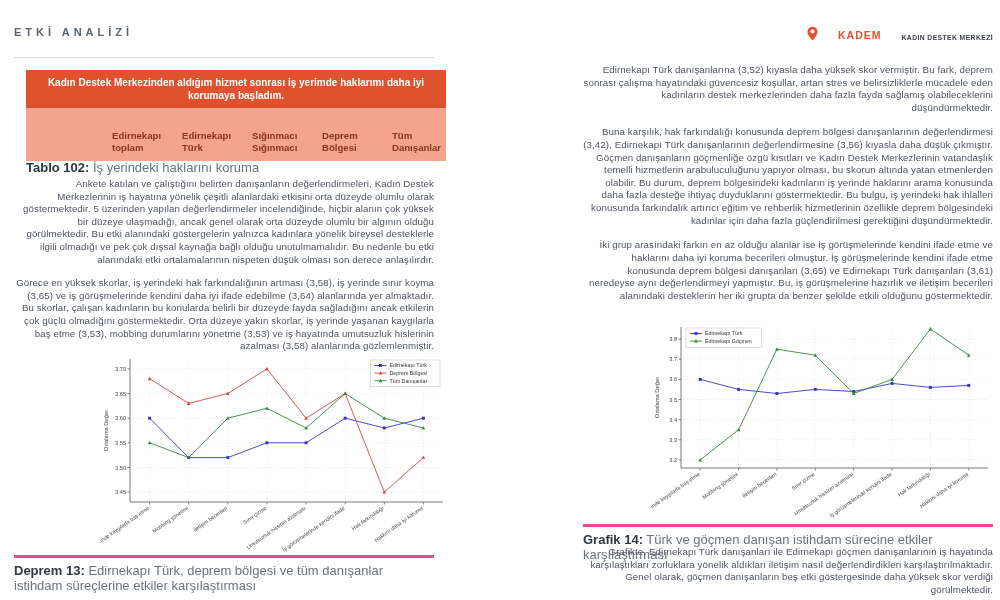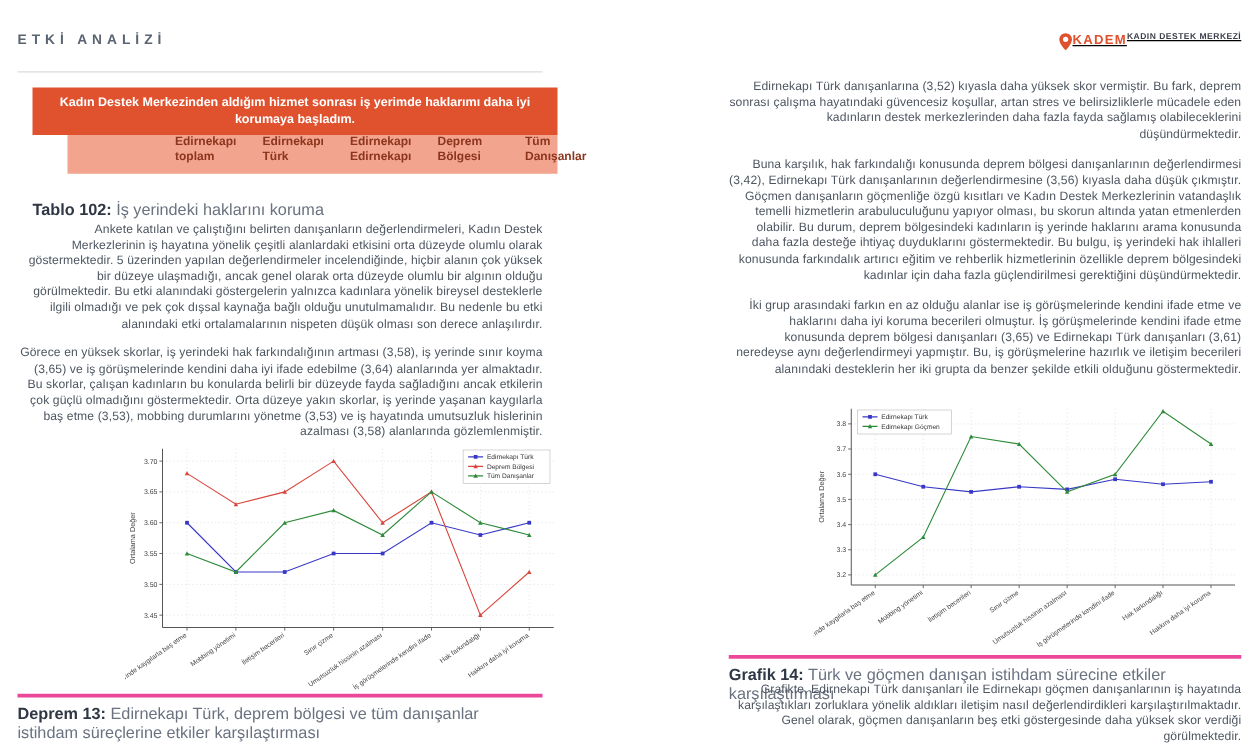--- a/index.html
+++ b/index.html
@@ -11,21 +11,21 @@
 
   .runhead{position:absolute;top:26px;left:0;font-size:11px;font-weight:600;
            letter-spacing:4px;color:#5a6472;}
   .toprule{position:absolute;top:57px;left:0;width:420px;height:1px;background:#dcdcdc;}
 
   
   .tbl{position:absolute;top:70px;left:12px;width:420px;font-size:9.6px;}
   .tbl-title{background:#E0512E;color:#ffffff;font-weight:bold;text-align:center;
              padding:6px 18px;font-size:10px;line-height:1.3;}
   .tbl-head{display:flex;background:#F2A48F;color:#8c351d;font-weight:bold;
-            padding:0 0 7px 0;line-height:1.25;margin-left:28px;}
+            padding:22px 0 7px 0;line-height:1.25;}
   .tbl-corner{width:86px;flex:0 0 86px;}
   .tbl-cols{display:flex;flex:1;}
   .tbl-col{width:66px;flex:0 0 66px;padding-right:4px;}
   .tbl-row{display:flex;background:#ffffff;color:#4d5560;padding:7px 0;
            border-bottom:1px solid #e8e8e8;}
   .tbl-rowlabel{width:86px;flex:0 0 86px;padding-left:6px;}
   .tbl-vals{display:flex;flex:1;}
   .tbl-val{width:66px;flex:0 0 66px;}
 
   .cap{position:absolute;left:12px;margin:0;font-size:13px;color:#6a7280;}
@@ -43,41 +43,41 @@
   .chart svg text{font-family:"Liberation Sans", sans-serif;}
 
   .grafik-capwrap{position:absolute;left:0;width:100%;border-top:3px solid #ec4899;padding-top:5px;}
   .grafik-cap-left{top:555px;}
   .grafik-cap-right{top:524px;}
   .closing{position:absolute;left:0;width:100%;}
   .closing-left{top:576px;}
   .closing-right{top:546px;}
 
   
-  .logo{position:absolute;top:26px;right:0;display:flex;align-items:flex-start;gap:0;text-decoration:underline;}
+  .logo{position:absolute;top:26px;right:0;display:flex;align-items:flex-end;gap:20px;}
   .logo .brand{color:#E0512E;font-weight:bold;font-size:10.5px;letter-spacing:1px;}
   .logo .brand-sub{color:#3a3f4a;font-weight:bold;font-size:6.8px;letter-spacing:0.4px;}
 </style>
 </head>
 <body>
 
 <div class="spread">
 
   <section class="page page-left">
     <div class="runhead">ETKİ ANALİZİ</div>
     <div class="toprule"></div>
 
     <div class="tbl">
       <div class="tbl-title">Kadın Destek Merkezinden aldığım hizmet sonrası iş yerimde haklarımı daha iyi korumaya başladım.</div>
       <div class="tbl-head">
         <div class="tbl-corner"></div>
         <div class="tbl-cols">
             <div class="tbl-col">Edirnekapı toplam</div>
             <div class="tbl-col">Edirnekapı Türk</div>
-            <div class="tbl-col">Edirnekapı Edirnekapı</div>
+            <div class="tbl-col">Sığınmacı Sığınmacı</div>
             <div class="tbl-col">Deprem Bölgesi</div>
             <div class="tbl-col">Tüm Danışanlar</div>
           </div>
       </div>
     </div>
 
     <p class="cap cap-tablo"><b>Tablo 102:</b><span> İş yerindeki haklarını koruma</span></p>
 
     <div class="paras paras-left">
         <p class="body-p">Ankete katılan ve çalıştığını belirten danışanların değerlendirmeleri, Kadın Destek Merkezlerinin iş hayatına yönelik çeşitli alanlardaki etkisini orta düzeyde olumlu olarak göstermektedir. 5 üzerinden yapılan değerlendirmeler incelendiğinde, hiçbir alanın çok yüksek bir düzeye ulaşmadığı, ancak genel olarak orta düzeyde olumlu bir algının olduğu görülmektedir. Bu etki alanındaki göstergelerin yalnızca kadınlara yönelik bireysel desteklerle ilgili olmadığı ve pek çok dışsal kaynağa bağlı olduğu unutulmamalıdır. Bu nedenle bu etki alanındaki etki ortalamalarının nispeten düşük olması son derece anlaşılırdır.</p>

